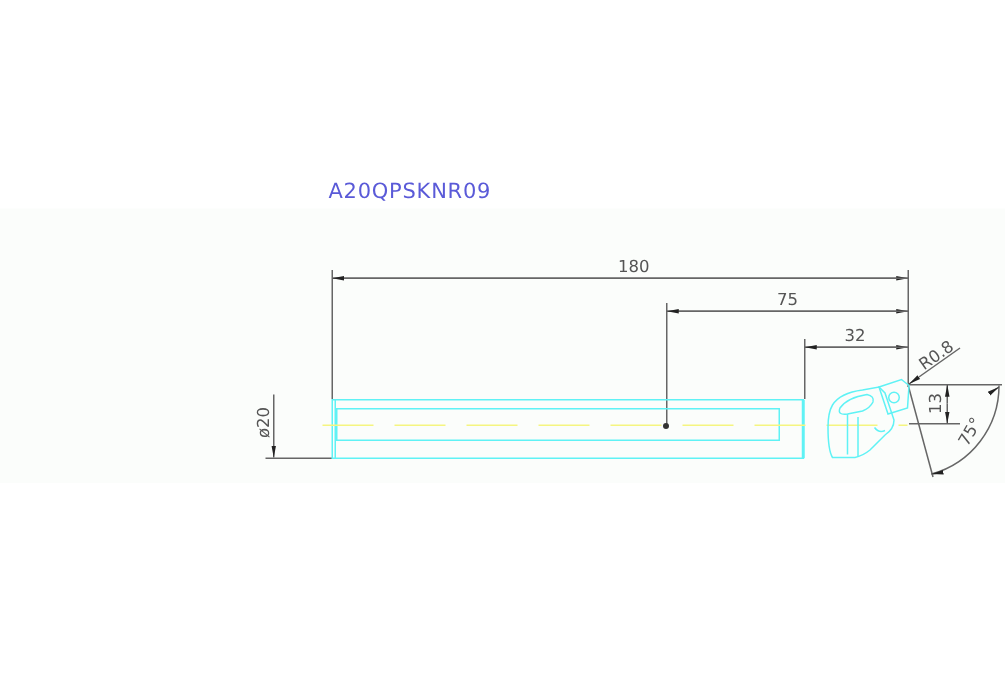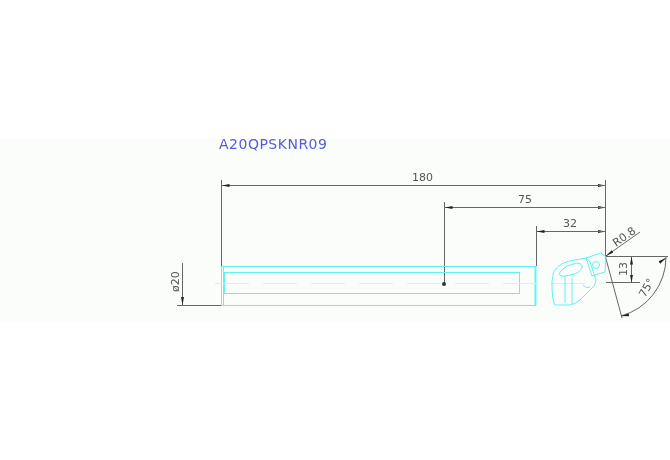--- a/index.html
+++ b/index.html
@@ -1,19 +1,19 @@
 <!DOCTYPE html>
 <html><head>
 <meta charset="utf-8">
 <style>
   html, body { margin:0; padding:0; }
   body { width:670px; height:460px; background:#ffffff; position:relative; overflow:hidden;
          font-family:"DejaVu Sans", sans-serif; }
   .band { position:absolute; left:0; top:139px; width:670px; height:183px; background:#fbfdfb; }
-  .title { position:absolute; left:219px; top:136px; font-size:14px; letter-spacing:0.5px;
+  .title { position:absolute; left:219px; top:120px; font-size:14px; letter-spacing:0.5px;
            color:#5a5ad8; font-family:"DejaVu Sans", sans-serif; }
   svg { position:absolute; left:0; top:0; }
   .dimtxt { font-family:"DejaVu Sans", sans-serif; font-size:11px; fill:#555555; }
 </style>
 </head>
 <body>
 
 <div class="band"></div>
 
 <div class="title">A20QPSKNR09</div>

